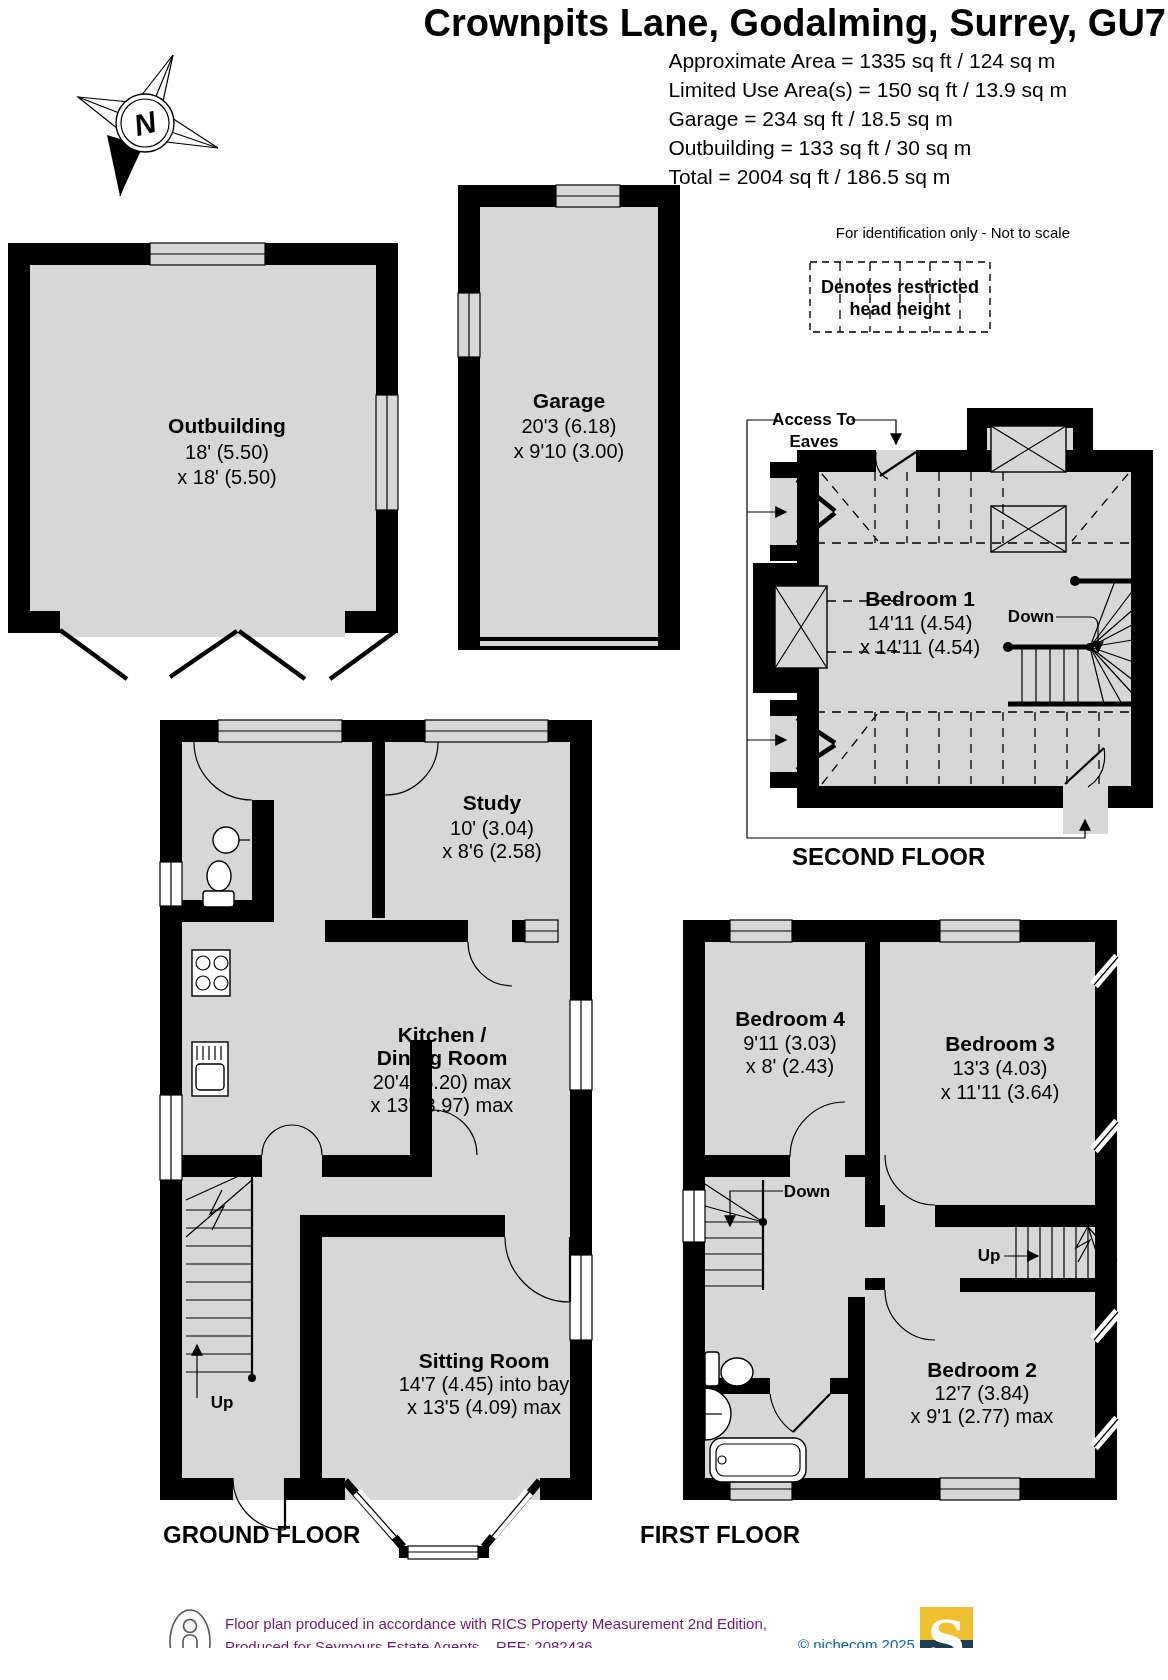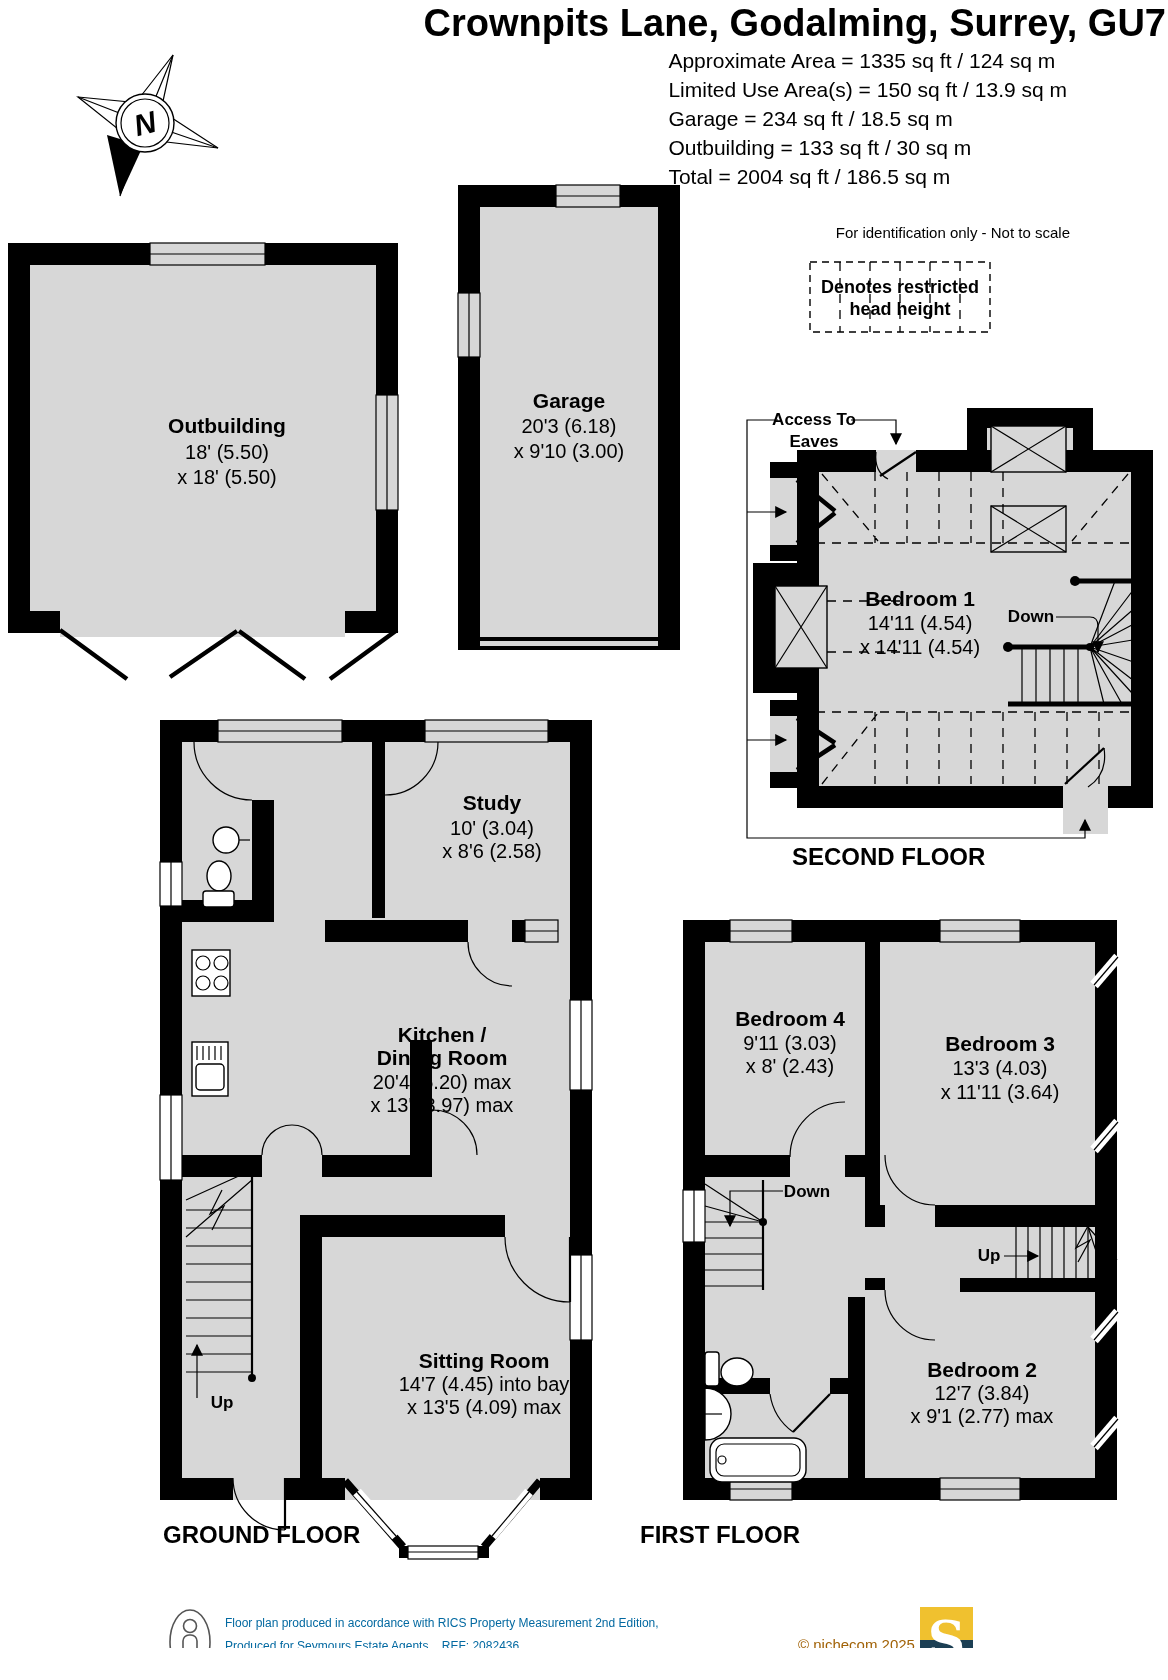--- a/index.html
+++ b/index.html
@@ -4,23 +4,23 @@
 <style>
   html,body{margin:0;padding:0;background:#fff;}
   #page{position:relative;width:1168px;height:1648px;background:#fff;overflow:hidden;
         font-family:"Liberation Sans",sans-serif;color:#000;text-decoration:underline;}
   #plan-svg{position:absolute;left:0;top:0;}
   
   .title{position:absolute;top:2px;right:2px;font-size:38px;font-weight:bold;white-space:nowrap;}
   .areas{position:absolute;top:46px;right:101px;text-align:left;font-size:21px;line-height:29px;}
   .disclaimer{position:absolute;top:194px;right:98px;font-size:15px;margin-top:30px;}
   
-  .footer-text{position:absolute;left:225px;top:1612px;font-size:12px;line-height:23px;color:#0369a1;}
+  .footer-text{position:absolute;left:225px;top:1612px;font-size:15px;line-height:23px;color:#701a75;}
   .pre{white-space:pre-wrap;}
-  .copyright{position:absolute;left:798px;top:1636px;font-size:15px;color:#a16207;}
+  .copyright{position:absolute;left:798px;top:1636px;font-size:15px;color:#0369a1;}
   .logo{position:absolute;left:920px;top:1607px;width:53px;height:66px;}
   .logo .half-top{position:absolute;left:0;top:0;width:53px;height:33px;background:#F0C12F;}
   .logo .half-bot{position:absolute;left:0;top:33px;width:53px;height:33px;background:#1C3F54;}
   .logo .s{position:absolute;left:0;top:0;width:53px;height:66px;text-align:center;
            font-family:"DejaVu Serif",serif;font-weight:bold;font-size:52px;line-height:66px;color:#fff;}
   
   .wall{fill:#000;}
   .floor{fill:#d7d7d7;}
   .win{fill:#d7d7d7;stroke:#000;stroke-width:1.2;}
   .winw{fill:#fff;stroke:#000;stroke-width:1.2;}

